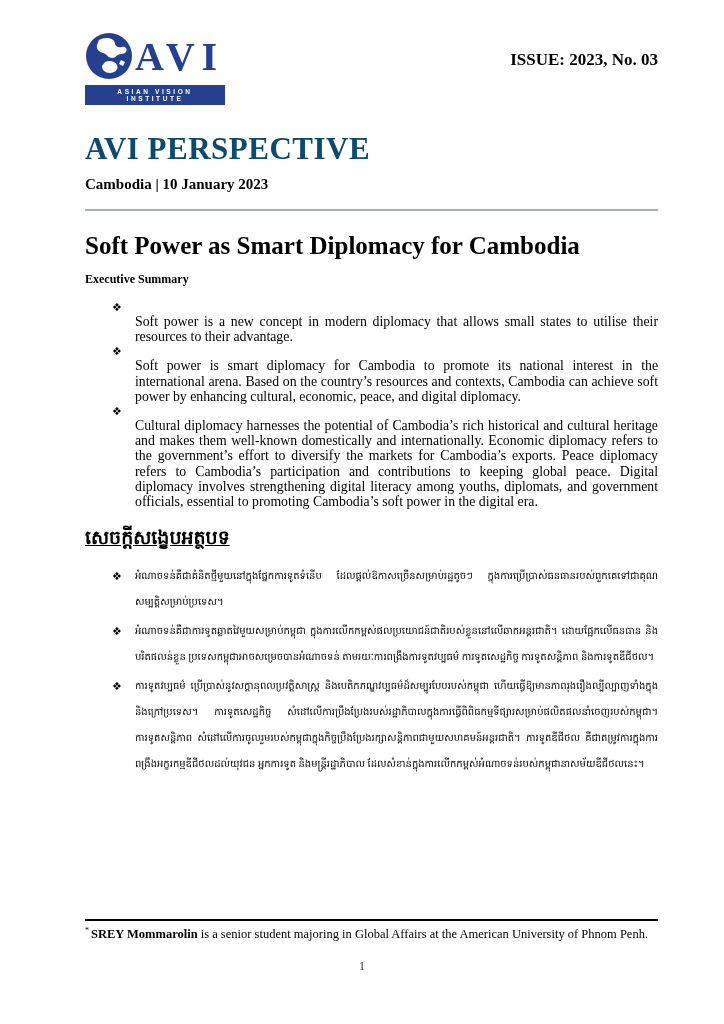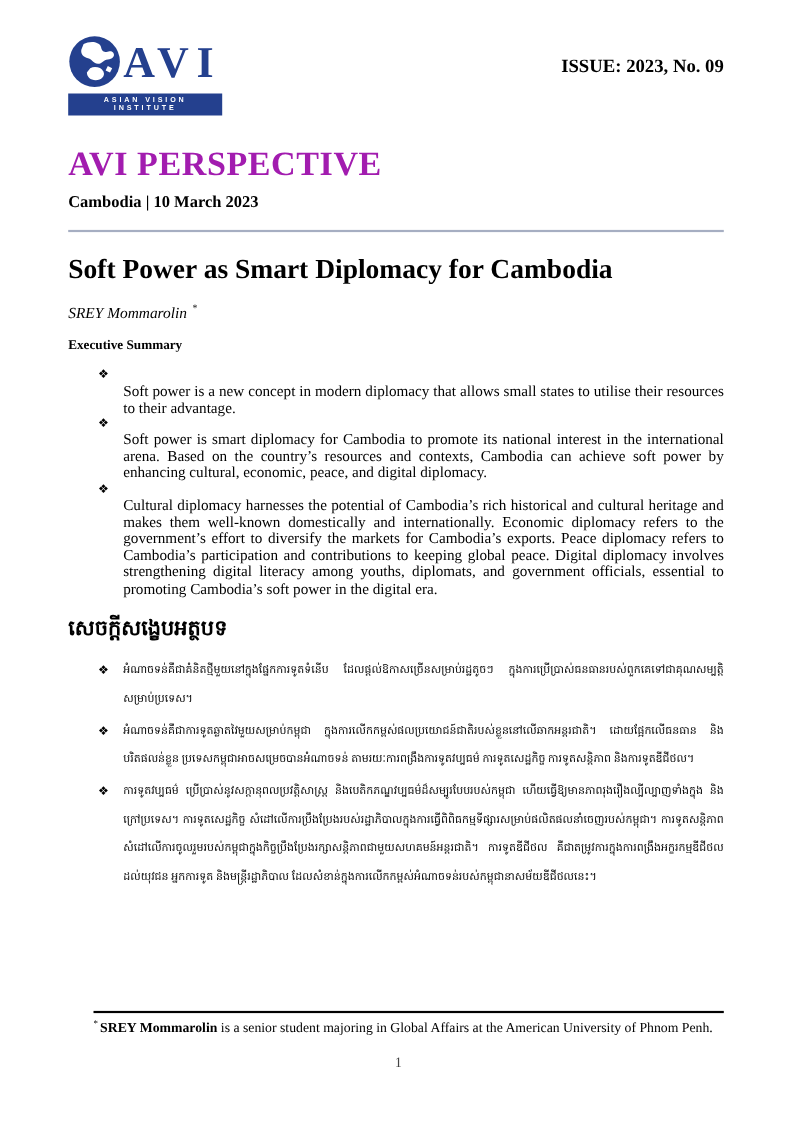--- a/index.html
+++ b/index.html
@@ -7,21 +7,21 @@
   .page {
     position: relative;
     width: 724px;
     height: 1024px;
     background: #ffffff;
     font-family: "Liberation Serif", serif;
     color: #000000;
     overflow: hidden;
   }
   .content {
-    padding: 30px 66px 0 62px;
+    padding: 30px 66px 0 85px;
   }
 
   
   .header {
     display: flex;
     justify-content: space-between;
     align-items: flex-start;
   }
   .logo { width: 140px; }
   .logo-top {
@@ -57,21 +57,21 @@
     font-weight: bold;
     font-size: 17px;
   }
 
   
   .masthead-title {
     margin-top: 26px;
     font-size: 31px;
     font-weight: bold;
     letter-spacing: 0.5px;
-    color: #a21caf;
+    color: #0c4a6e;
   }
   .dateline {
     margin-top: 9px;
     font-size: 15px;
     font-weight: bold;
   }
   .rule {
     margin-top: 16px;
     border: none;
     border-top: 2px solid #A6AEC2;
@@ -92,20 +92,21 @@
   .author sup { font-size: 9px; margin-left: 5px; font-style: normal; }
   .section-heading {
     margin-top: 12px;
     font-size: 12px;
     font-weight: bold;
   }
   .section-heading.khmer {
     margin-top: 14px;
     font-size: 19px;
     line-height: 30px;
+    text-decoration: underline;
   }
 
   .bullets { margin-top: 13px; padding-left: 27px; }
   .bullet { display: flex; }
   .bullet .marker {
     flex: none;
     width: 23px;
     font-size: 11px;
     line-height: 15.2px;
   }
@@ -169,32 +170,29 @@
               <circle cx="24" cy="24" r="23" fill="#24408E"></circle>
               <path d="M14 8 C18 6, 24 5, 28 8 C31 10, 29 14, 33 15 C37 16, 38 13, 41 16 C43 19, 40 22, 36 22 C32 22, 31 26, 27 26 C23 26, 22 22, 18 21 C14 20, 11 17, 12 13 Z" fill="#ffffff"></path>
               <path d="M20 30 C24 28, 30 29, 32 33 C34 37, 30 41, 25 41 C20 41, 17 38, 17 34 Z" fill="#ffffff"></path>
               <path d="M36 28 l4 2 l-2 4 l-4 -2 Z" fill="#ffffff"></path>
             </svg>
           </span>
           <span class="logo-acronym">AVI</span>
         </div>
         <div class="logo-bar">ASIAN VISION INSTITUTE</div>
       </div>
-      <div class="issue">ISSUE: 2023, No. 09</div>
+      <div class="issue">ISSUE: 2023, No. 03</div>
     </header>
 
     <h1 class="masthead-title">AVI PERSPECTIVE</h1>
-    <div class="dateline">Cambodia | 10 March 2023</div>
+    <div class="dateline">Cambodia | 10 January 2023</div>
     <hr class="rule">
 
     <h2 class="article-title">Soft Power as Smart Diplomacy for Cambodia</h2>
 
-    <div class="author">
-      <span>SREY Mommarolin</span><sup>*</sup>
-    </div>
 
     <h3 class="section-heading">Executive Summary</h3>
 
     <div class="bullets en">
       <div class="bullet">
         <span class="marker">❖</span>
         <span class="text">Soft power is a new concept in modern diplomacy that allows small states to utilise their resources to their advantage.</span>
       </div>
       <div class="bullet">
         <span class="marker">❖</span>

